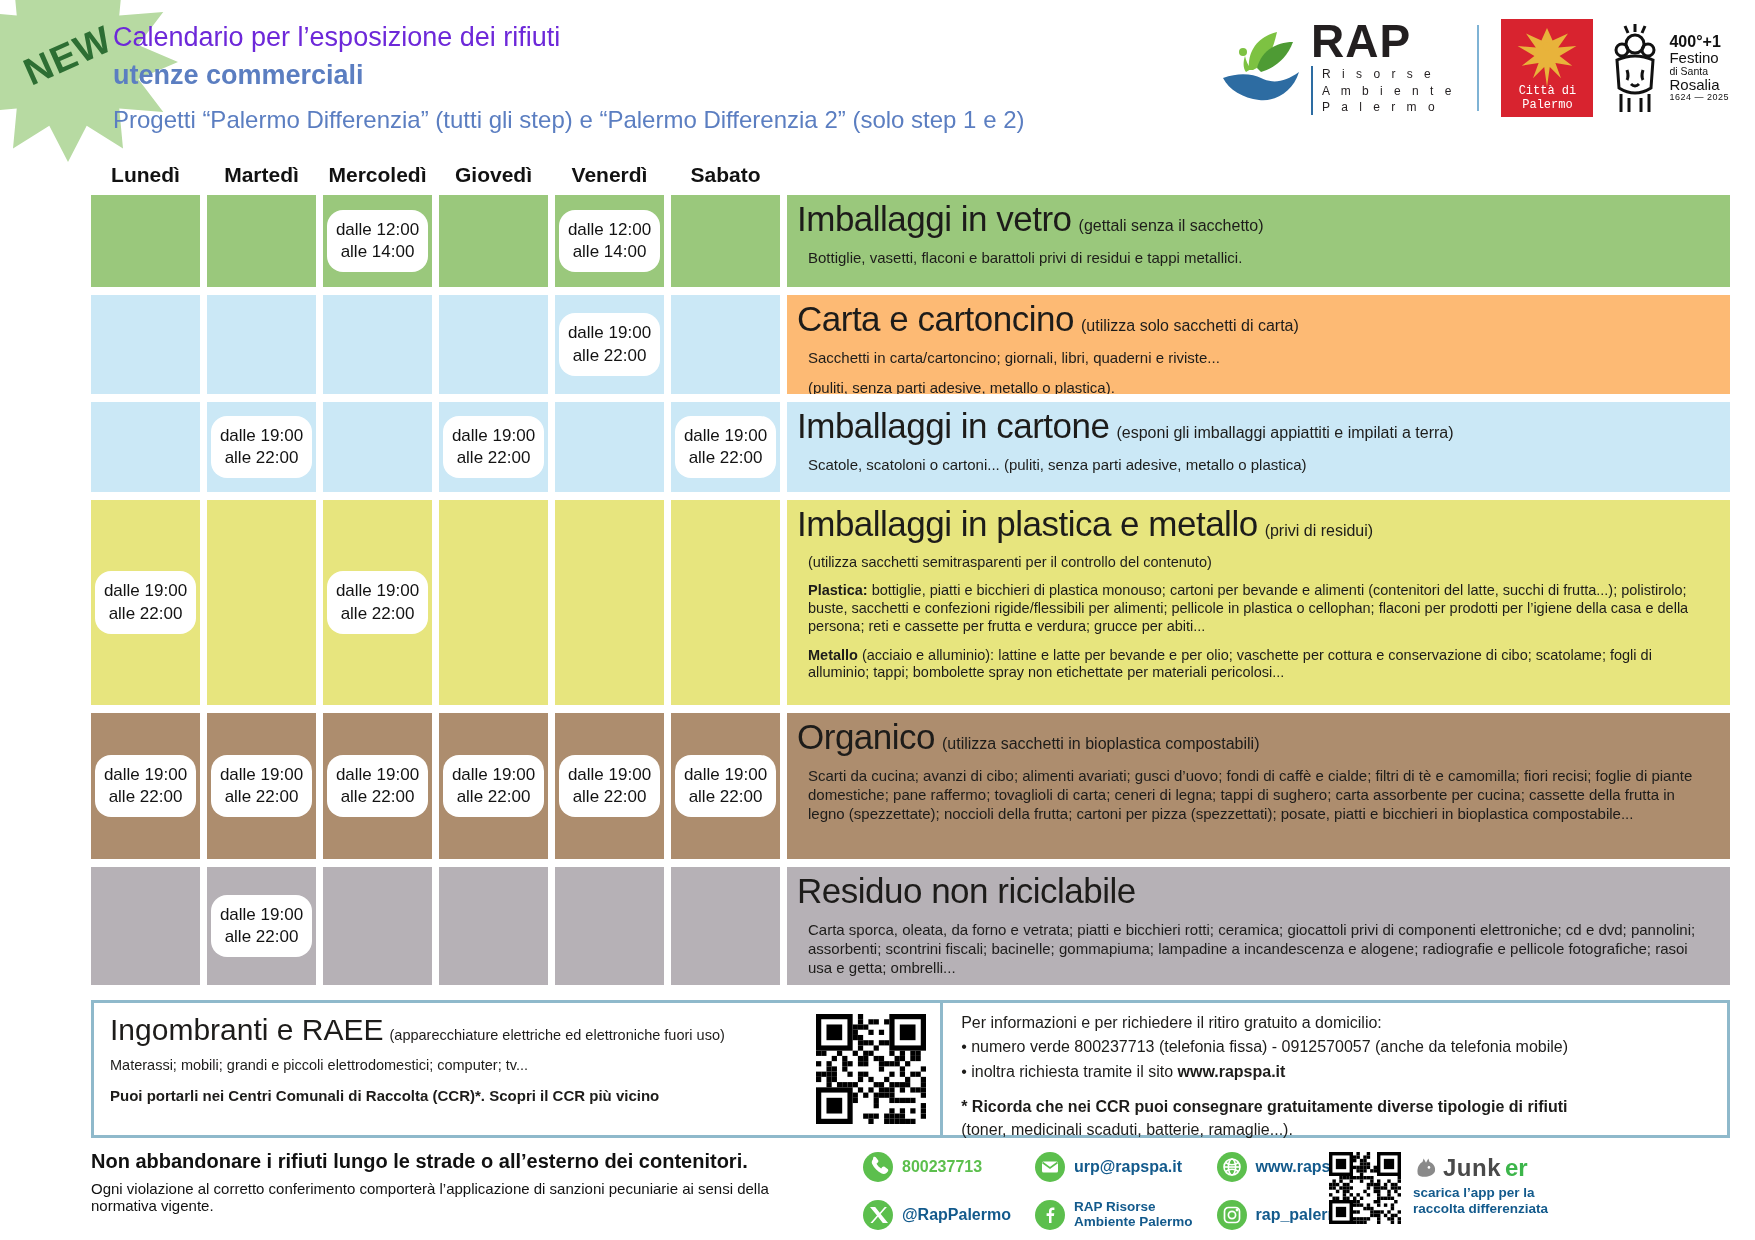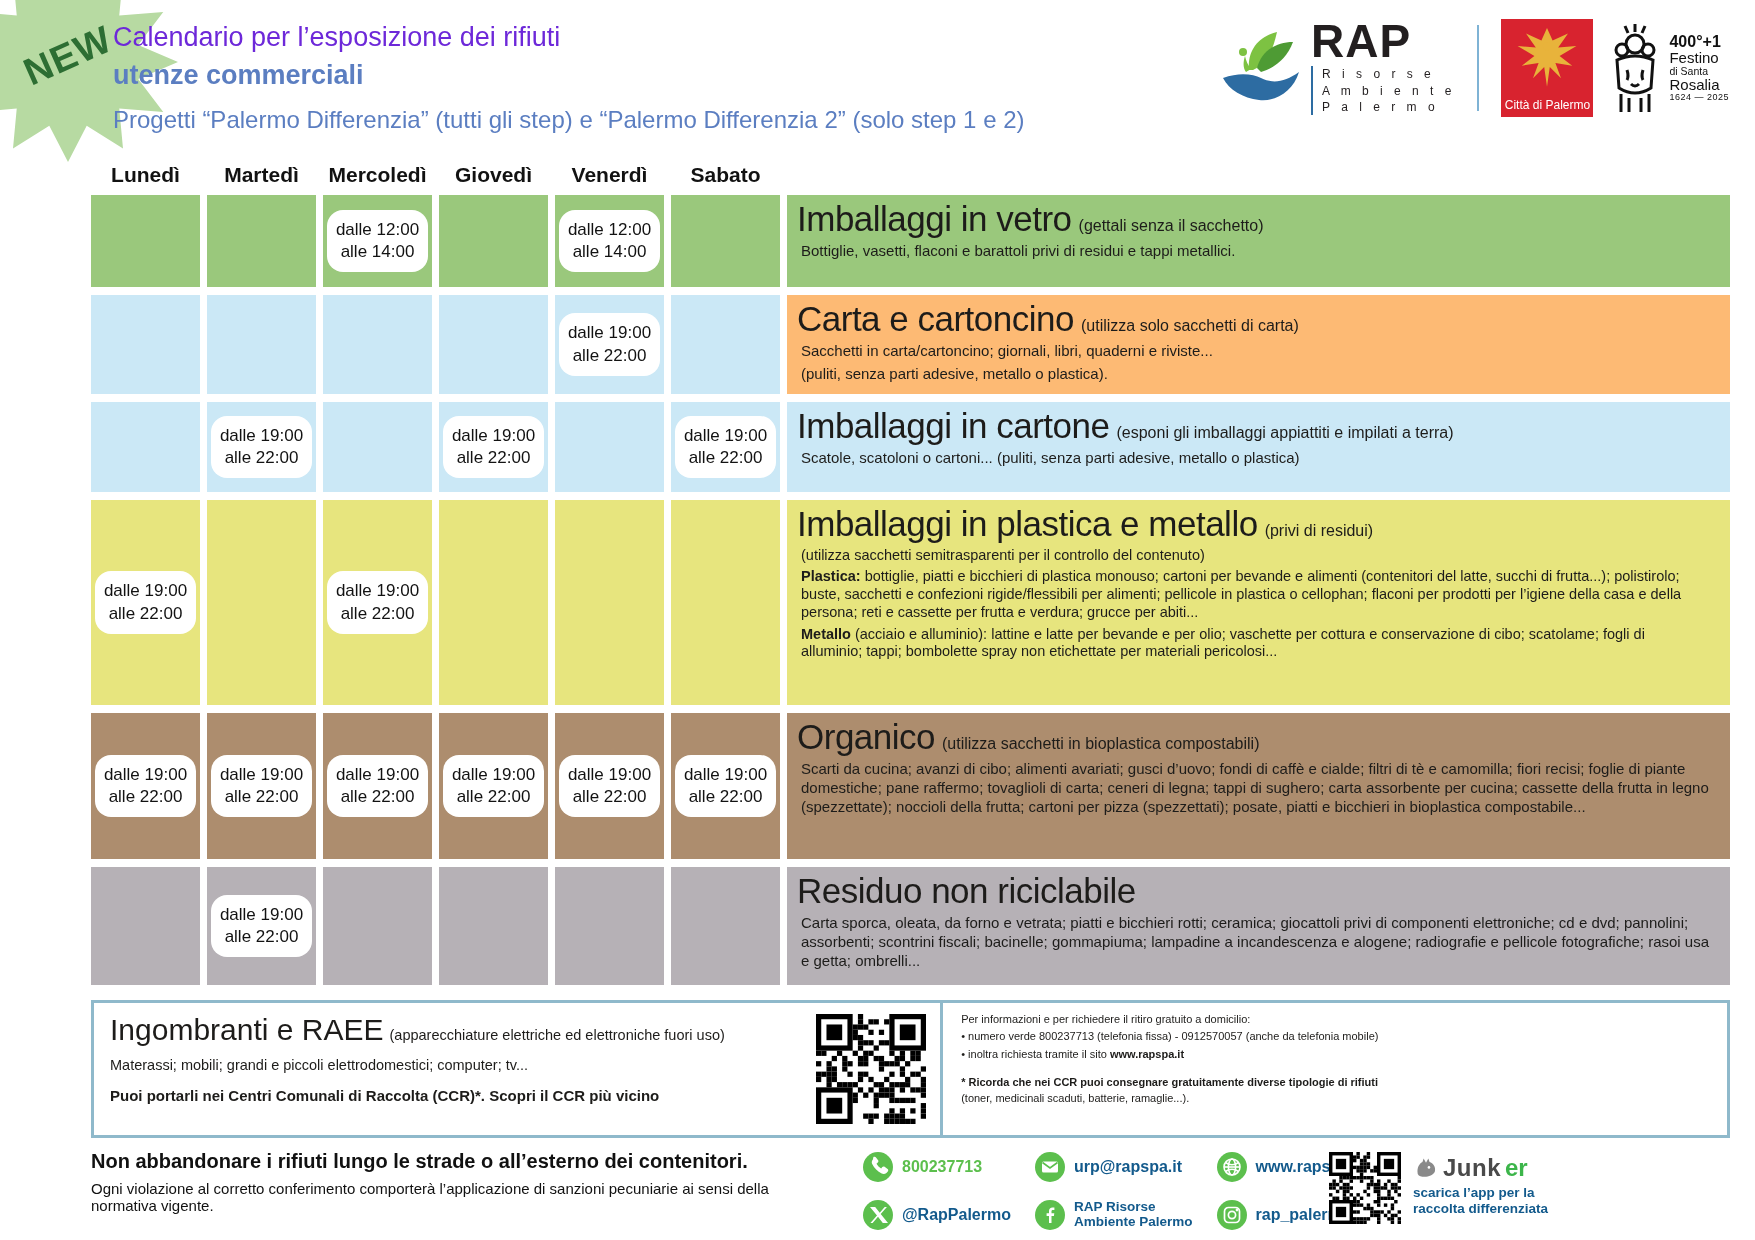--- a/index.html
+++ b/index.html
@@ -21,56 +21,56 @@
 
   
   .logos{position:absolute;top:18px;right:26px;display:flex;align-items:center;gap:14px;height:100px;}
   .rap-block{display:flex;align-items:center;gap:8px;}
   .rap-text .rap-name{font-size:46px;font-weight:700;color:#231f20;line-height:.9;letter-spacing:1px;}
   .rap-sub{border-left:2px solid #2d6ca2;padding-left:9px;margin-top:4px;}
   .rap-sub div{font-size:12px;letter-spacing:4px;color:#231f20;line-height:1.35;}
   .logo-divider{width:2px;height:86px;background:#7fb3d5;margin:0 8px;}
   .city-crest{width:92px;height:98px;background:#d8232f;position:relative;flex:0 0 auto;}
   .city-crest svg{position:absolute;left:50%;top:6px;transform:translateX(-50%);}
-  .city-caption{position:absolute;bottom:5px;width:100%;text-align:center;color:#fff;font-size:12px;}
+  .city-caption{position:absolute;bottom:5px;width:100%;text-align:center;color:#fff;font-size:12px;font-family:Liberation Mono, monospace;}
   .festino{display:flex;align-items:center;gap:6px;}
   .festino-text div{color:#111;line-height:1.05;}
   .ft1{font-size:16px;font-weight:700;}
   .ft2{font-size:15px;}
   .ft3{font-size:10.5px;}
   .ft4{font-size:15px;}
   .ft5{font-size:9px;letter-spacing:.5px;}
 
   
   .calendar{position:absolute;left:91px;top:163px;width:1639px;}
   .cal-head,.cal-row{display:grid;grid-template-columns:repeat(6,109px) 1fr;column-gap:7px;}
   .cal-head{margin-bottom:8px;}
   .day-label{font-weight:700;font-size:21px;text-align:center;color:#121212;}
   .cal-row{margin-bottom:8px;}
   .day-cell{display:flex;align-items:center;justify-content:center;}
   .badge{background:#fff;border-radius:16px;width:101px;padding:9px 0;text-align:center;
          font-size:17px;line-height:1.3;color:#121212;}
   .desc-cell{padding:5px 16px 5px 10px;overflow:hidden;}
   .desc-cell h2{font-size:35px;font-weight:400;letter-spacing:-.5px;margin:1px 0 3px;line-height:1.05;color:#1d1c1a;}
   .title-note{font-size:16px;letter-spacing:0;margin-left:7px;}
-  .desc-cell p{margin:4px;font-size:15px;line-height:1.26;color:#1d1c1a;}
+  .desc-cell p{margin:11px;font-size:15px;line-height:1.26;color:#1d1c1a;}
   .r-plastica .desc-cell p{font-size:14.5px;line-height:1.22;}
   .r-vetro{height:92px}.r-carta{height:99px}.r-cartone{height:90px}
   .r-plastica{height:205px}.r-organico{height:146px}.r-residuo{height:118px}
 
   
   .bottom-box{position:absolute;left:91px;top:1000px;width:1639px;height:138px;
     border:3px solid #8fb9cb;display:flex;background:#fff;}
   .bb-left{flex:0 0 52%;border-right:3px solid #8fb9cb;padding:12px 130px 10px 16px;position:relative;}
   .bb-left h2{font-size:30px;font-weight:400;margin:0;line-height:1;}
   .bb-note{font-size:14.5px;margin-left:6px;}
   .bb-line1{font-size:14.5px;margin-top:12px;}
   .bb-line2{font-size:15px;font-weight:700;margin-top:14px;}
   .bb-qr{position:absolute;right:14px;top:11px;width:110px;height:110px;}
-  .bb-right{flex:1;padding:9px 18px;font-size:11px;line-height:1.4;}
+  .bb-right{flex:1;padding:9px 18px;font-size:16px;line-height:1.4;}
   .bb-right .bullet{margin-top:2px;}
   .bb-right .note-b{font-weight:700;margin-top:13px;}
 
   
   .footer{position:absolute;left:91px;top:1150px;width:1639px;height:80px;}
   .foot-left{width:740px;}
   .foot-left .fb1{font-size:20px;font-weight:700;color:#111;}
   .foot-left .fb2{font-size:15px;margin-top:7px;color:#111;}
   .contacts{position:absolute;left:772px;top:0;display:grid;grid-auto-flow:column;
     grid-template-rows:repeat(2,34px);gap:14px 24px;align-items:center;}

